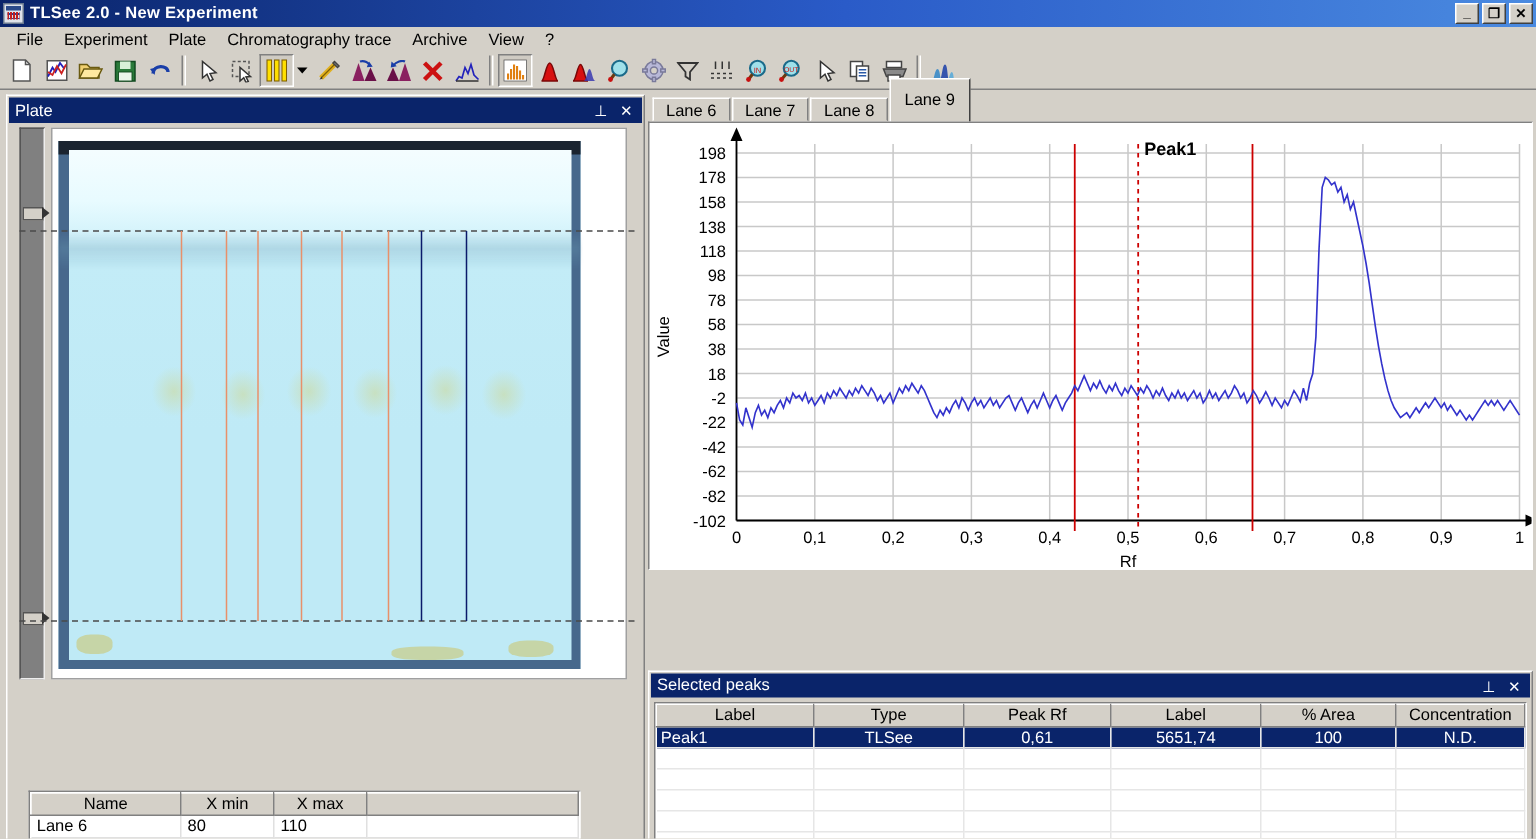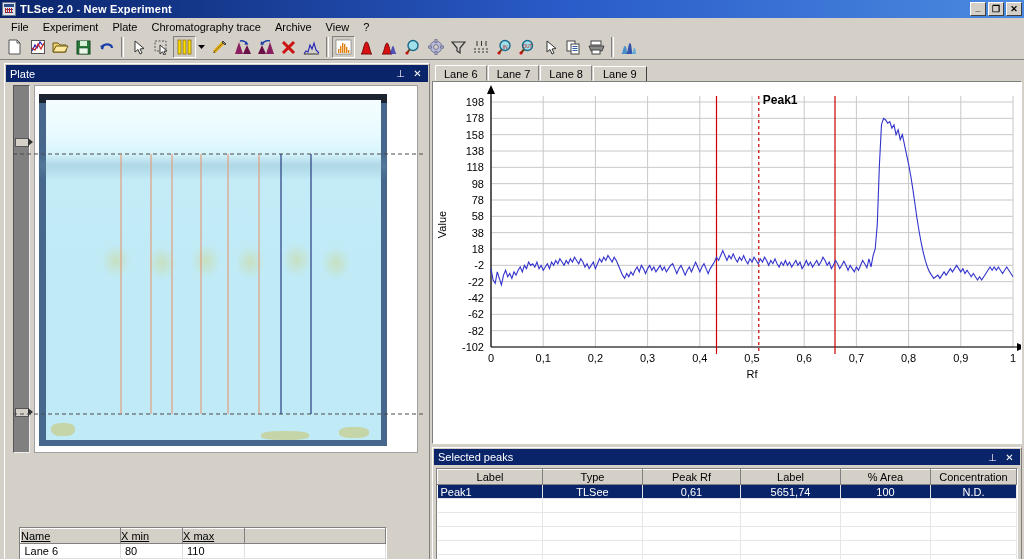--- a/index.html
+++ b/index.html
@@ -93,34 +93,34 @@
     filter:blur(1px);}
   .pp-spot{position:absolute;width:30px;height:34px;border-radius:50%;
     background:radial-gradient(ellipse at center,rgba(206,216,150,.55) 0%,rgba(206,216,150,0) 70%);}
   .pp-dirt{position:absolute;border-radius:40%;background:rgba(200,205,140,.75);}
   
   #lane-table-wrap{position:absolute;left:14px;top:463px;width:368px;height:96px;
     background:#fff;border:1px solid;border-color:#808080 #fff #fff #808080;overflow:hidden;}
   table.grid{border-collapse:collapse;width:100%;font-size:11px;}
   table.grid th{
     background:#d4d0c8;border:1px solid;border-color:#fff #808080 #808080 #fff;
-    font-weight:normal;text-align:left;padding:1px 0;height:15px;text-decoration:underline;
+    font-weight:normal;text-align:center;padding:1px 0;height:15px;
   }
   table.grid td{border-bottom:1px solid #e0e0e0;border-right:1px solid #e0e0e0;padding:1px 4px;height:15px;}
   
   #chart-panel{position:absolute;left:432px;top:3px;width:590px;height:382px;}
   #tabstrip{height:18px;display:flex;align-items:flex-end;padding-left:3px;}
   .tab{
     height:16px;padding:1px 8px 0 8px;font-size:11px;margin-right:1px;
     background:#d4d0c8;border:1px solid;border-color:#fff #808080 #d4d0c8 #fff;
     display:flex;align-items:center;color:#000;
   }
-  .tab.active{height:16px;background:#d4d0c8;font-weight:normal;
+  .tab.active{height:30px;background:#d4d0c8;font-weight:normal;
     border-color:#fff #404040 #d4d0c8 #fff;margin-bottom:-1px;padding:0 9px;}
-  #chart-box{position:absolute;left:0;top:18px;width:590px;height:363px;background:#fff;
+  #chart-box{position:absolute;left:0;top:18px;width:590px;height:299px;background:#fff;
     border:1px solid;border-color:#808080 #fff #fff #808080;}
   #chart-svg{display:block;}
   
   #peaks-panel{position:absolute;left:432px;top:387px;width:590px;height:128px;
     background:#d4d0c8;border:1px solid;border-color:#fff #808080 #808080 #fff;}
   #peaks-title{height:16px;margin:1px;background:#0a246a;color:#fff;display:flex;align-items:center;
     padding-left:4px;font-size:11px;position:relative;}
   #peaks-grid-wrap{position:absolute;left:3px;top:20px;width:582px;height:104px;background:#fff;
     border:1px solid;border-color:#808080 #fff #fff #808080;overflow:hidden;}
   table.pgrid{border-collapse:collapse;width:100%;font-size:11px;table-layout:fixed;}

